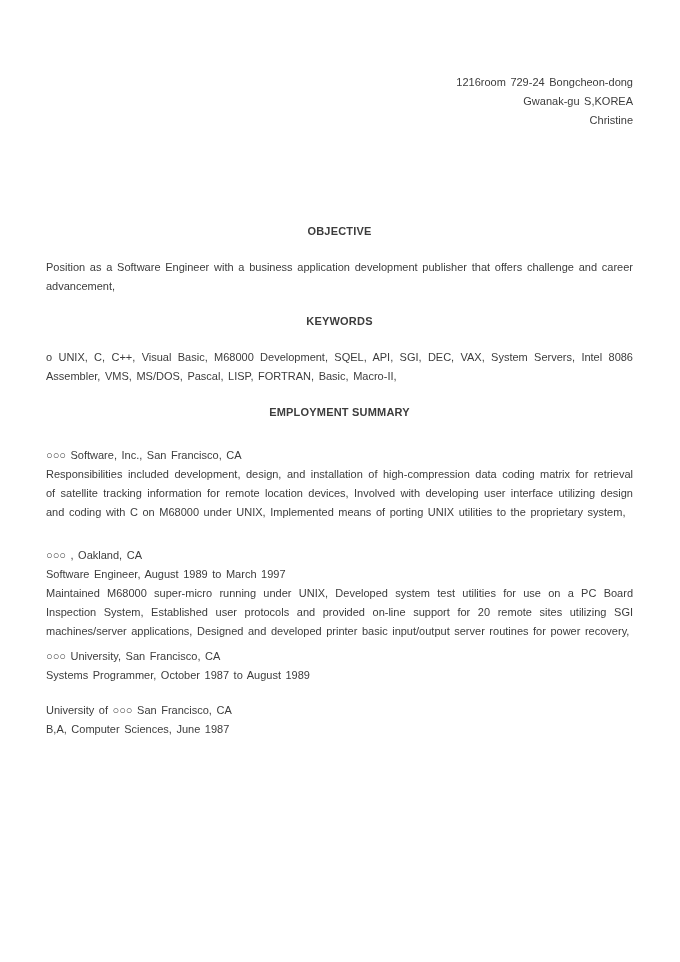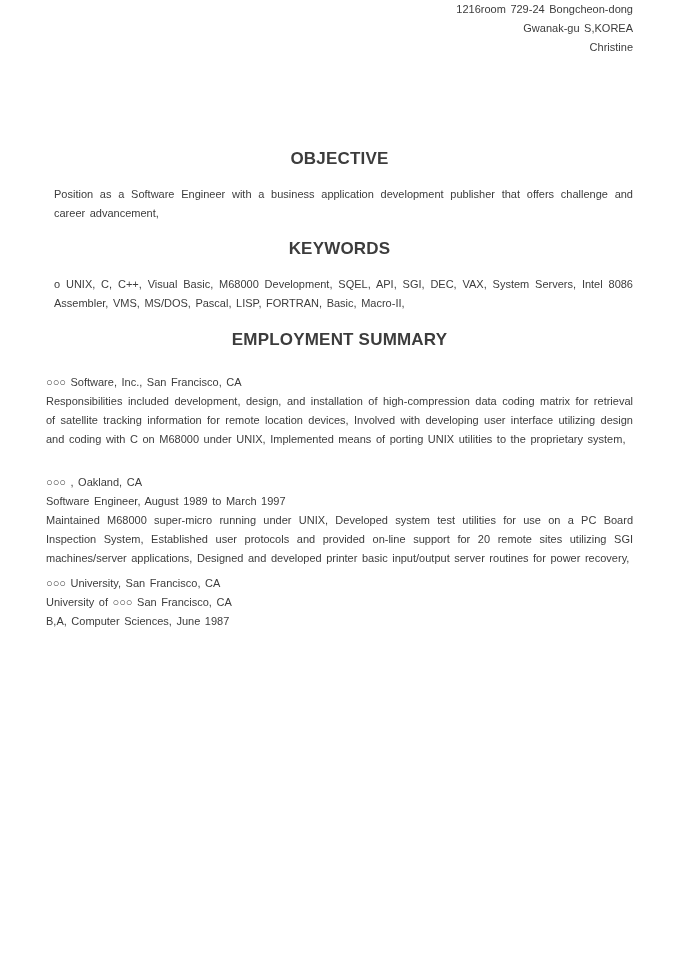--- a/index.html
+++ b/index.html
@@ -16,56 +16,57 @@
     font-size: 11px;
     line-height: 19px;
     color: #3c3c3c;
     overflow: hidden;
     box-sizing: border-box;
   }
   .content {
     padding: 0 47px 0 46px;
   }
   .address {
+    padding-top: 73px;
     text-align: right;
     word-spacing: 1.5px;
   }
   .heading {
     text-align: center;
     font-weight: bold;
-    font-size: 17px;
+    font-size: 11px;
     letter-spacing: 0.2px;
     margin: 16px;
   }
   .h-objective { margin-top: 92px; }
   .h-keywords  { margin-top: 16px; }
   .h-employment{ margin-top: 17px; }
   .h-education { margin-top: 17px; }
   .para {
-    margin: 17px 0 0 8px;
+    margin: 17px 0 0 0;
     text-align: justify;
     word-spacing: 1.5px;
   }
   .job {
     margin-top: 24px;
   }
   .job.job-3 {
     margin-top: 6px;
   }
   .job-line {
     margin: 0;
     word-spacing: 1.5px;
   }
   .job-desc {
     margin: 0;
     text-align: justify;
     word-spacing: 1.5px;
   }
   .edu-block {
-    margin-top: 0;
+    margin-top: 16px;
   }
   .edu-line {
     margin: 0;
     word-spacing: 1.5px;
   }
 </style>
 </head>
 <body>
 
 <div class="page">
@@ -91,20 +92,21 @@
     </div>
 
     <div class="job job-2">
       <p class="job-line">○○○ , Oakland, CA</p>
       <p class="job-line">Software Engineer, August 1989 to March 1997</p>
       <p class="job-desc">Maintained M68000 super-micro running under UNIX, Developed system test utilities for use on a PC Board Inspection System, Established user protocols and provided on-line support for 20 remote sites utilizing SGI machines/server applications, Designed and developed printer basic input/output server routines for power recovery,</p>
     </div>
 
     <div class="job job-3">
       <p class="job-line">○○○ University, San Francisco, CA</p>
+      <p class="job-line">Systems Programmer, October 1987 to August 1989</p>
     </div>
 
     <div class="edu-block">
       <p class="edu-line">University of ○○○ San Francisco, CA</p>
       <p class="edu-line">B,A, Computer Sciences, June 1987</p>
     </div>
 
   </div>
 </div>
 

